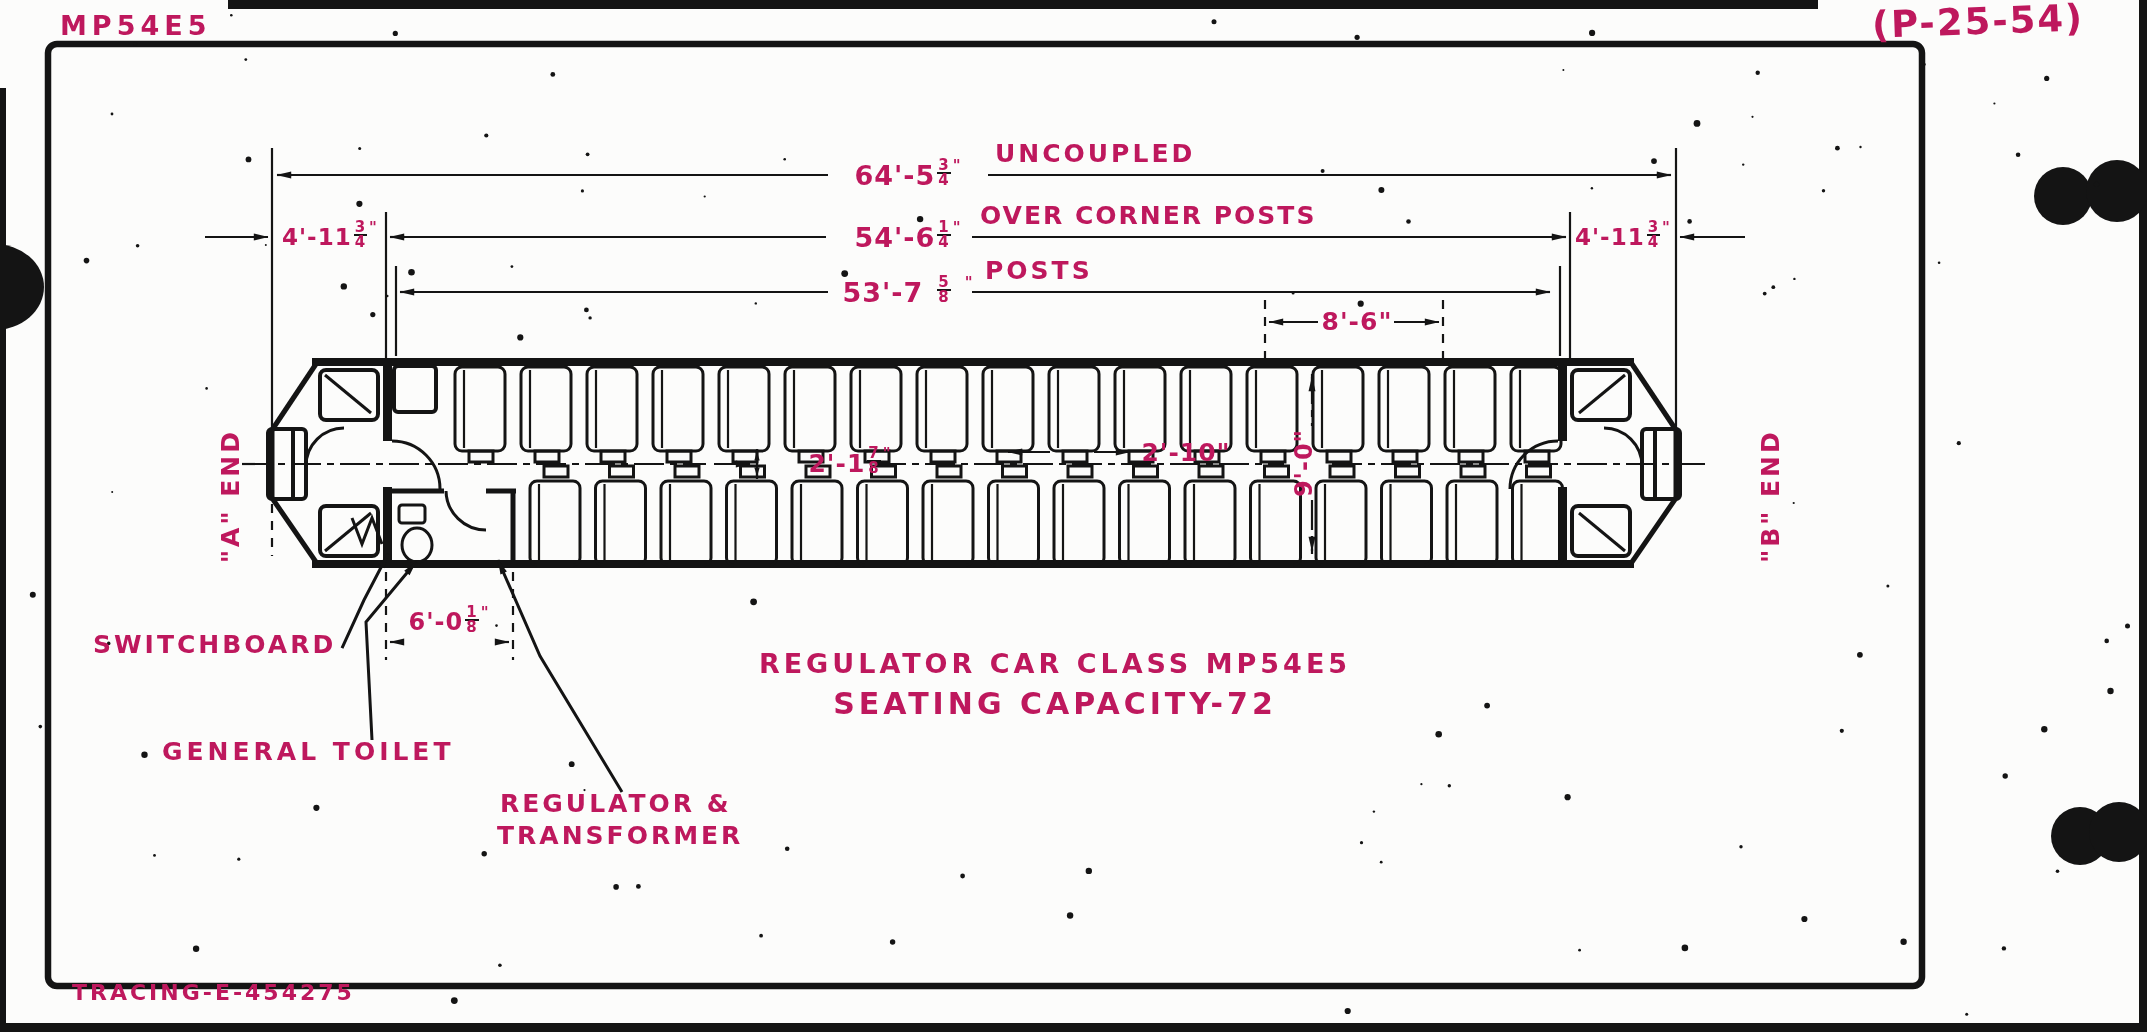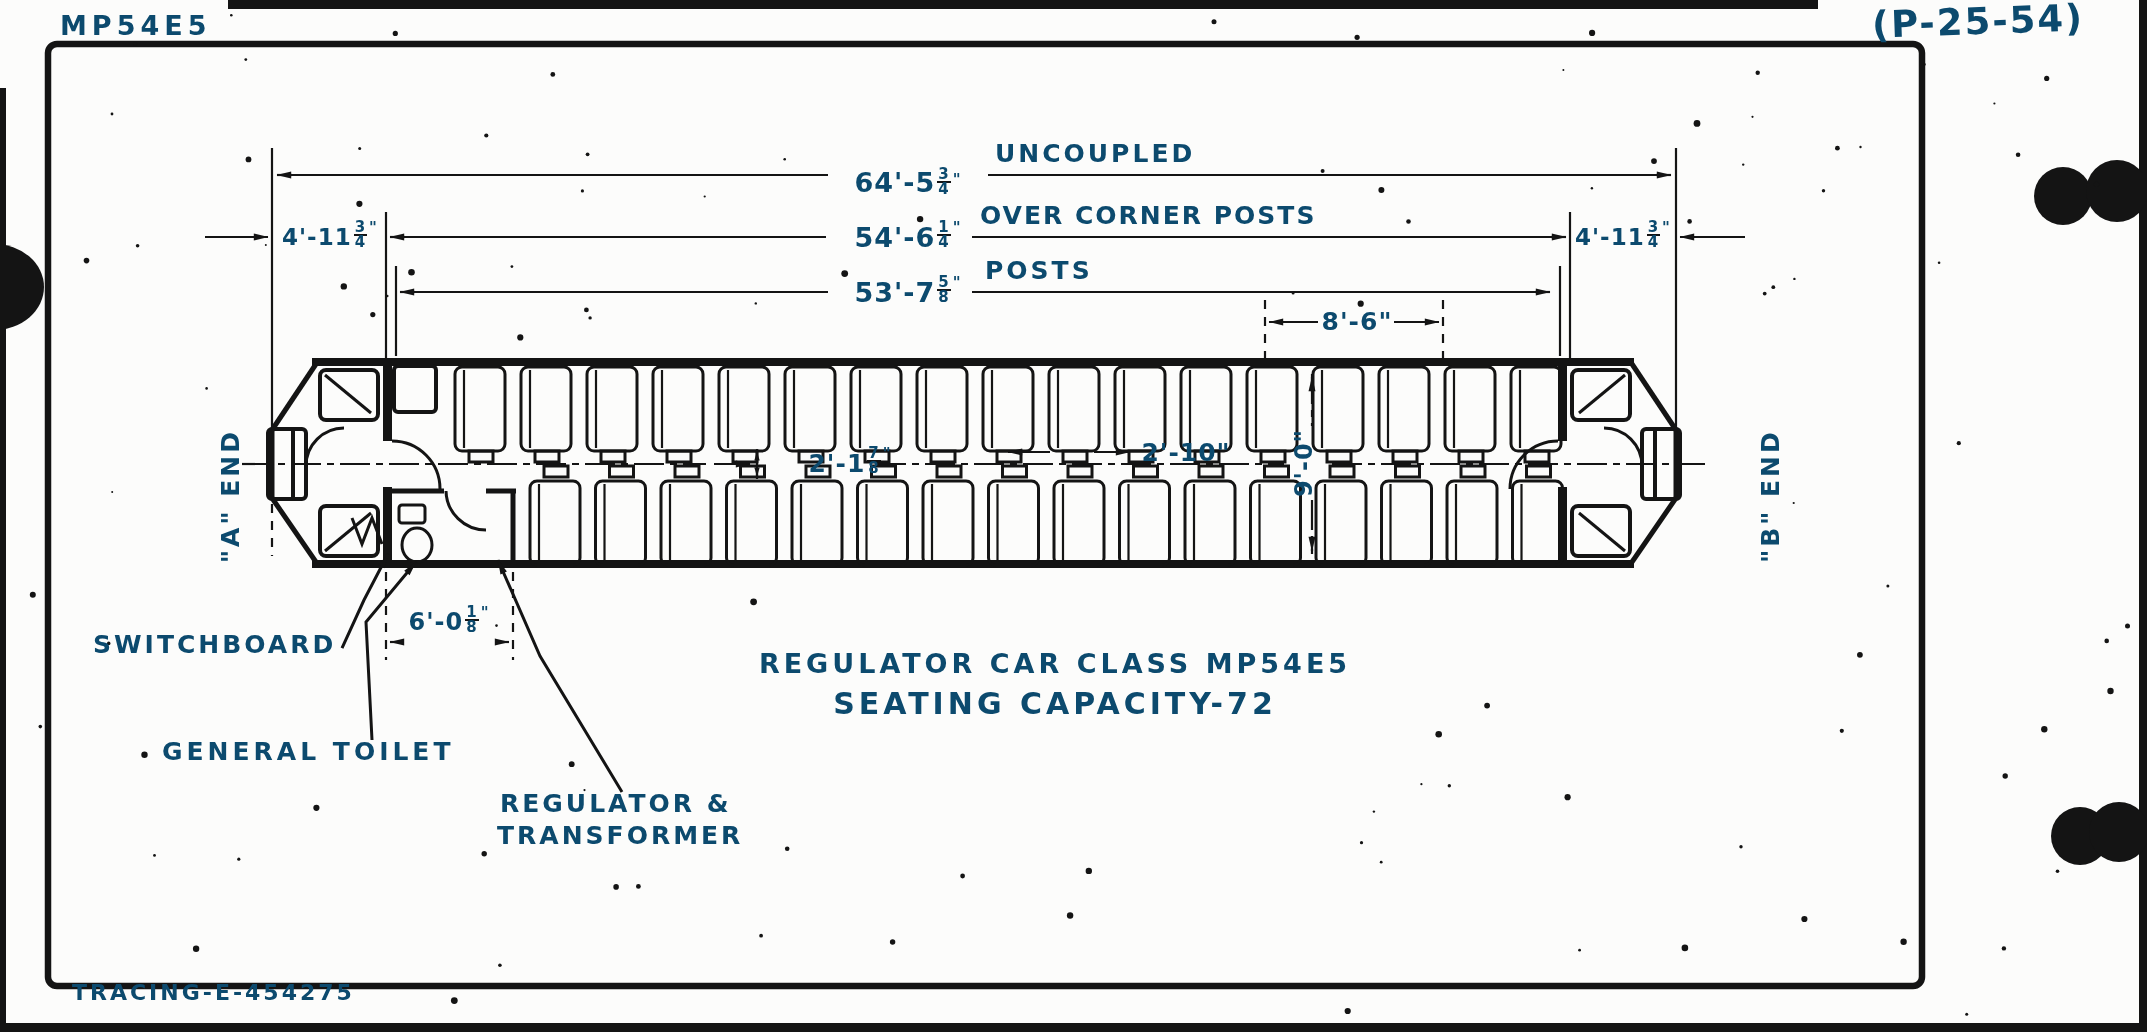--- a/index.html
+++ b/index.html
@@ -1,17 +1,17 @@
 <!DOCTYPE html>
 <html><head>
 <meta charset="utf-8">
 <style>
   html,body{margin:0;padding:0;background:#e8e8e4;}
   #canvas{position:relative;width:2147px;height:1032px;background:#fcfcfb;overflow:hidden;
-          font-family:"DejaVu Sans", sans-serif;color:#0c4a6e;}
+          font-family:"DejaVu Sans", sans-serif;color:#be185d;}
   svg{position:absolute;left:0;top:0;}
   .s2{stroke:#141414;stroke-width:2.2;fill:none;}
   .s3{stroke:#141414;stroke-width:3;fill:none;}
   .s4{stroke:#141414;stroke-width:4;fill:none;}
   .s5{stroke:#141414;stroke-width:5;fill:none;}
   .s6{stroke:#141414;stroke-width:6.5;fill:none;}
   .s8{stroke:#141414;stroke-width:8;fill:none;}
   .fillb{fill:#141414;stroke:none;}
   .dash{stroke-dasharray:9 8;}
   .cl{stroke-dasharray:30 6 7 6;}
@@ -407,41 +407,41 @@
   <div class="t ctr" style="left:700px;top:686px;width:710px;font-size:30px;letter-spacing:4px;">SEATING CAPACITY-72</div>
 
   <div class="t ctr rot" style="left:150px;top:479px;width:160px;height:34px;">"A" END</div>
   <div class="t ctr rot" style="left:1690px;top:479px;width:160px;height:34px;">"B" END</div>
 
   <div class="t" style="left:93px;top:630px;">SWITCHBOARD</div>
   <div class="t" style="left:162px;top:737px;letter-spacing:4px;">GENERAL TOILET</div>
   <div class="t" style="left:500px;top:789px;">REGULATOR &amp;</div>
   <div class="t" style="left:497px;top:821px;">TRANSFORMER</div>
 
-  <div class="t dimv" style="left:828px;top:152px;width:160px;height:46px;font-size:27px;align-items:flex-end;">
+  <div class="t dimv" style="left:828px;top:152px;width:160px;height:46px;font-size:27px;">
     <span>64'-5</span>
       <span class="fr">
         <span class="n">3</span>
         <span class="d">4</span>
       </span>
       <span class="unit">"</span>
   </div>
   <div class="t" style="left:995px;top:139px;">UNCOUPLED</div>
 
   <div class="t dimv" style="left:828px;top:214px;width:160px;height:46px;font-size:27px;">
     <span>54'-6</span>
       <span class="fr">
         <span class="n">1</span>
         <span class="d">4</span>
       </span>
       <span class="unit">"</span>
   </div>
   <div class="t" style="left:980px;top:201px;letter-spacing:2px;text-align:right;">OVER CORNER POSTS</div>
 
-  <div class="t dimv" style="left:830px;top:269px;width:156px;height:46px;font-size:27px;">
+  <div class="t dimv" style="left:830px;top:269px;width:156px;height:46px;font-size:27px;gap:12px;">
     <span>53'-7</span>
       <span class="fr">
         <span class="n">5</span>
         <span class="d">8</span>
       </span>
       <span class="unit">"</span>
   </div>
   <div class="t" style="left:985px;top:256px;">POSTS</div>
 
   <div class="t dimv" style="left:272px;top:215px;width:116px;height:44px;font-size:23px;">

